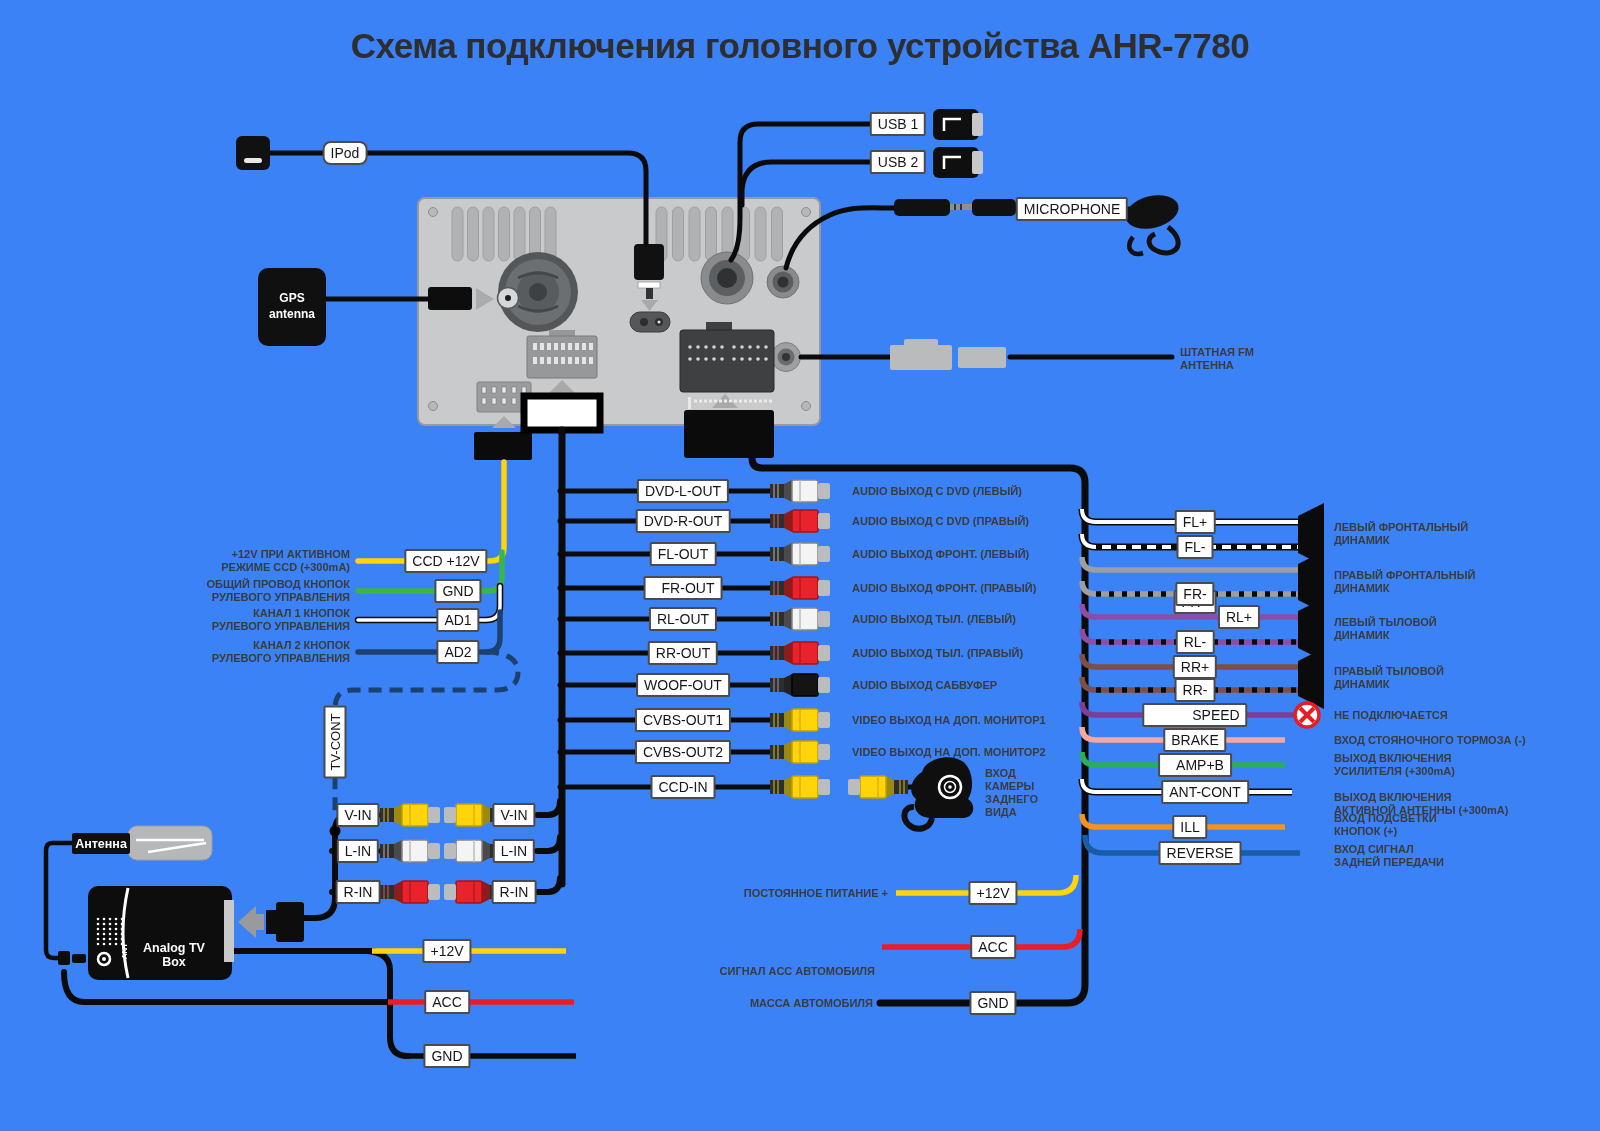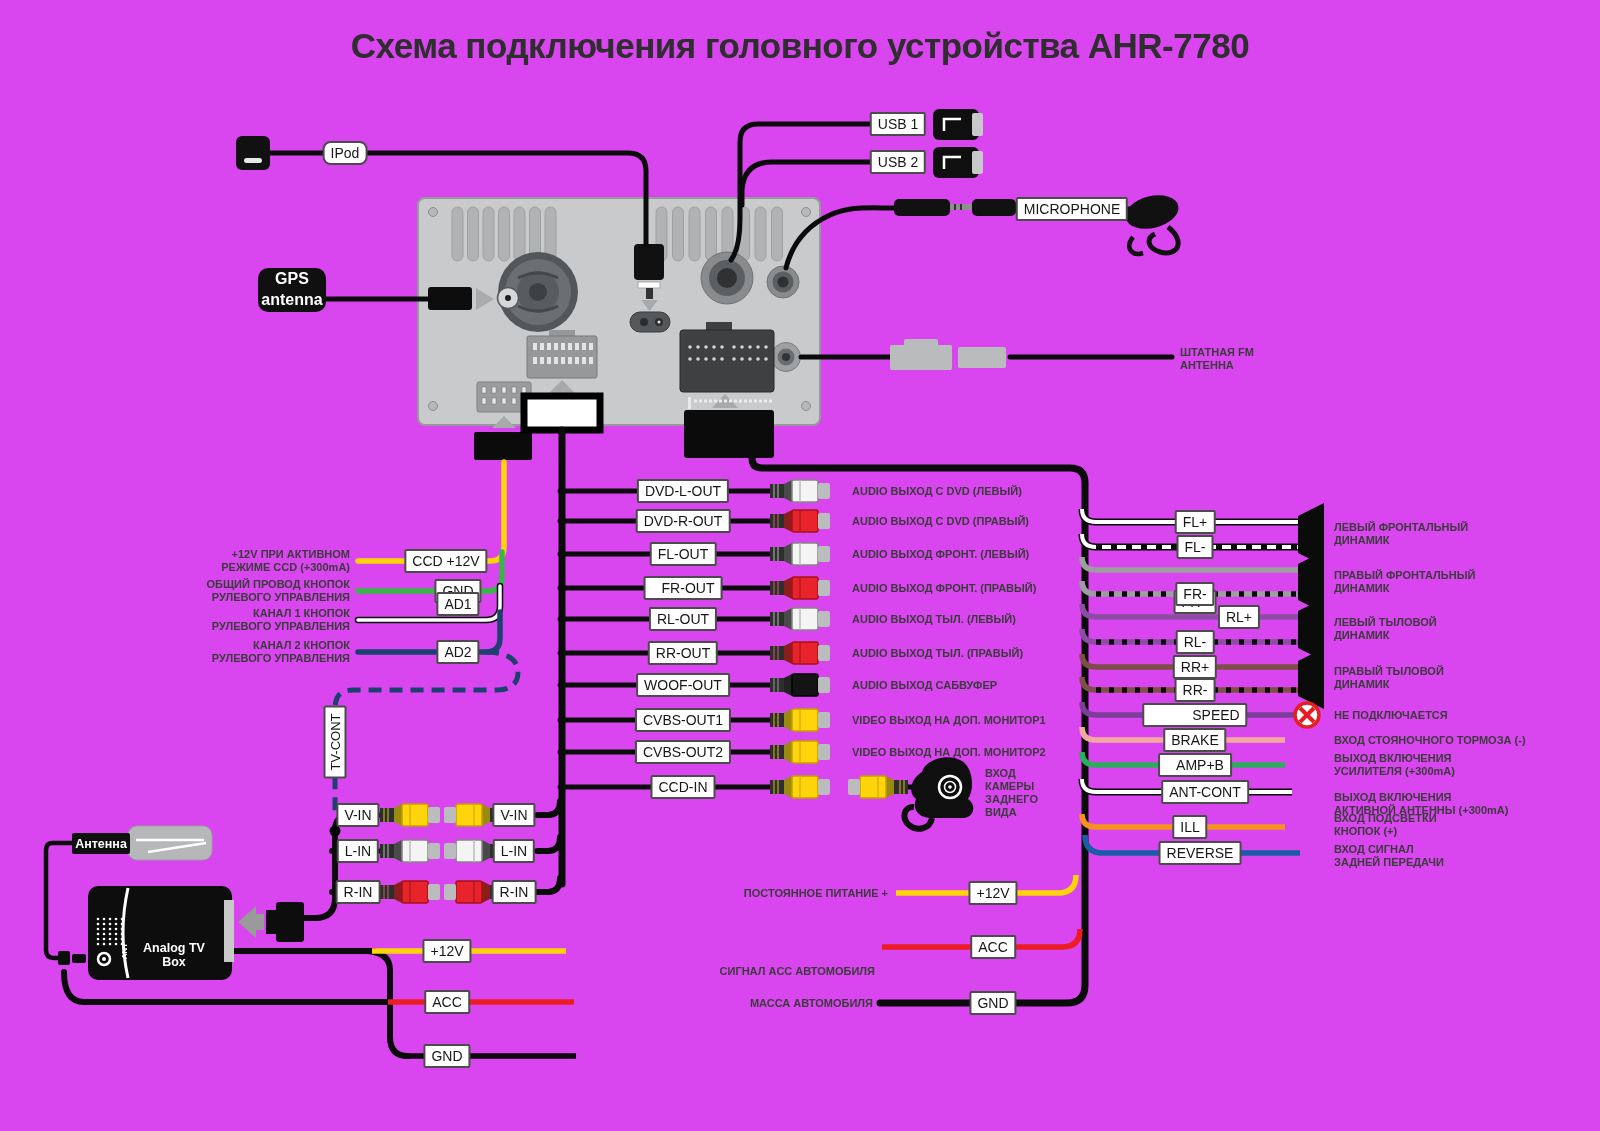--- a/index.html
+++ b/index.html
@@ -1,32 +1,32 @@
 <!DOCTYPE html>
 <html><head>
 <meta charset="utf-8">
 <style>
   html,body{margin:0;padding:0;background:#fff;}
-  .canvas{position:relative;width:1600px;height:1131px;background:#d946ef;overflow:hidden;
+  .canvas{position:relative;width:1600px;height:1131px;background:#3b82f6;overflow:hidden;
           font-family:"Liberation Sans","DejaVu Sans",sans-serif;}
   svg.wires{position:absolute;left:0;top:0;z-index:1;}
   .w{fill:none;}
   .txt{position:absolute;z-index:2;}
   .title{left:0;top:26px;width:1600px;text-align:center;font-size:35px;font-weight:700;
          color:#2e2e2e;letter-spacing:-0.5px;}
   .lbox{transform:translate(-50%,-50%);background:#fff;border:2px solid #4b4b4b;border-radius:2px;
         color:#161616;font-size:14px;line-height:1;padding:3px 6px;white-space:nowrap;text-align:center;}
   .desc{font-weight:700;font-size:11px;color:#3b3b3b;line-height:1.18;white-space:pre-line;}
   .desc.r{transform:translate(-100%,-50%);text-align:right;}
   .desc.l{transform:translate(0,-50%);text-align:left;}
   .vlabel{transform:translate(-50%,-50%) rotate(-90deg);background:#fff;border:2px solid #4b4b4b;
         border-radius:2px;color:#161616;font-size:13px;line-height:1;padding:3px 6px;white-space:nowrap;}
   .blackbox{background:#101010;color:#fff;font-weight:700;display:flex;align-items:center;
         justify-content:center;text-align:center;white-space:pre-line;}
-  .gpsbox{left:258px;top:268px;width:68px;height:44px;border-radius:10px;font-size:16px;line-height:1.3;}
+  .gpsbox{left:258px;top:268px;width:68px;height:78px;border-radius:10px;font-size:12px;line-height:1.3;}
   .antlabel{left:72px;top:833px;width:58px;height:21px;font-size:12.5px;border-radius:2px;}
   .tvname{left:136px;top:946px;width:76px;height:18px;font-size:12.5px;background:transparent;}
   .antword{left:114px;top:938px;width:20px;height:26px;font-size:8px;background:transparent;
            transform:rotate(-90deg);}
 </style>
 </head>
 <body>
 
 <div class="canvas">
 
@@ -426,21 +426,21 @@
 <div class="txt desc r" style="left:350px;top:561px;">+12V ПРИ АКТИВНОМ
 РЕЖИМЕ CCD (+300mA)</div>
 <div class="txt desc r" style="left:350px;top:591px;">ОБЩИЙ ПРОВОД КНОПОК
 РУЛЕВОГО УПРАВЛЕНИЯ</div>
 <div class="txt desc r" style="left:350px;top:620px;">КАНАЛ 1 КНОПОК
 РУЛЕВОГО УПРАВЛЕНИЯ</div>
 <div class="txt desc r" style="left:350px;top:652px;">КАНАЛ 2 КНОПОК
 РУЛЕВОГО УПРАВЛЕНИЯ</div>
 <div class="txt lbox" style="left:446px;top:561px;">CCD +12V</div>
 <div class="txt lbox" style="left:458px;top:591px;">GND</div>
-<div class="txt lbox" style="left:458px;top:604px;">AD1</div>
+<div class="txt lbox" style="left:458px;top:620px;">AD1</div>
 <div class="txt lbox" style="left:458px;top:652px;">AD2</div>
 <div class="txt vlabel" style="left:335px;top:742px;">TV-CONT</div>
 
 <div class="txt lbox" style="left:683px;top:491px;">DVD-L-OUT</div>
 <div class="txt lbox" style="left:683px;top:521px;">DVD-R-OUT</div>
 <div class="txt lbox" style="left:683px;top:554px;">FL-OUT</div>
 <div class="txt lbox" style="left:683px;top:588px;padding-left:16px;">FR-OUT</div>
 <div class="txt lbox" style="left:683px;top:619px;">RL-OUT</div>
 <div class="txt lbox" style="left:683px;top:653px;">RR-OUT</div>
 <div class="txt lbox" style="left:683px;top:685px;">WOOF-OUT</div>

